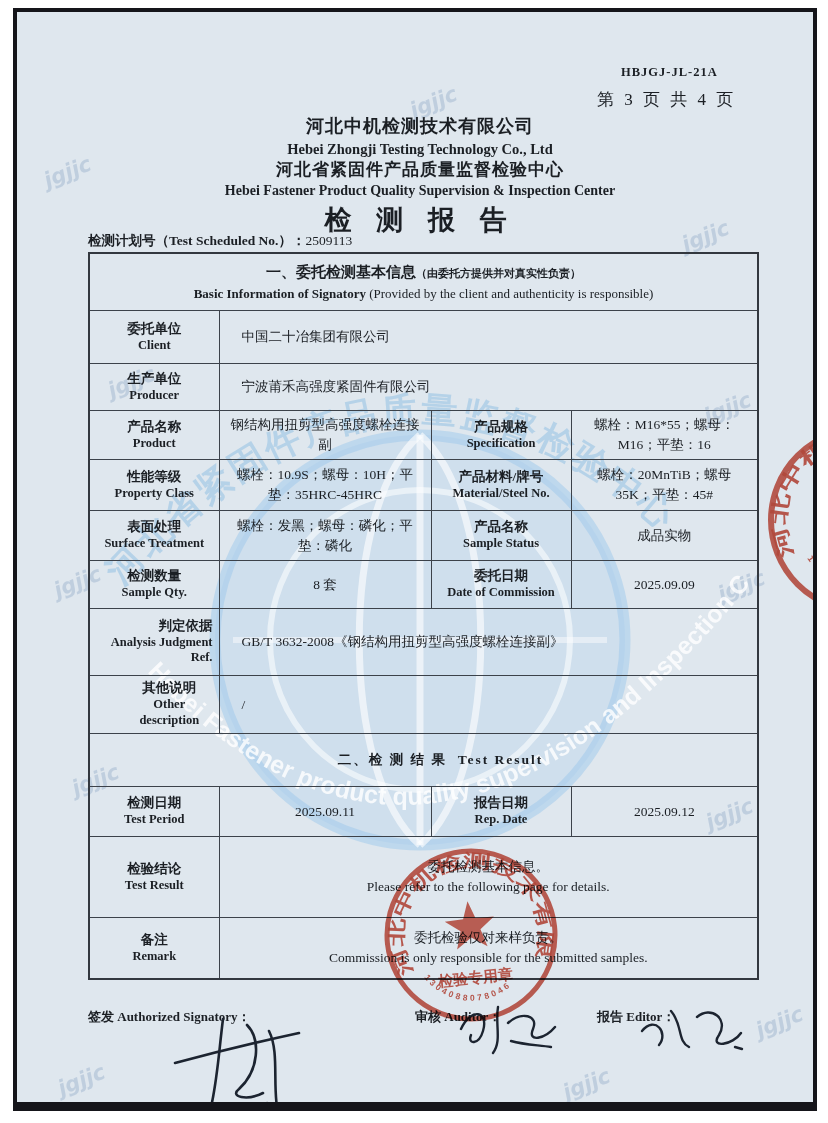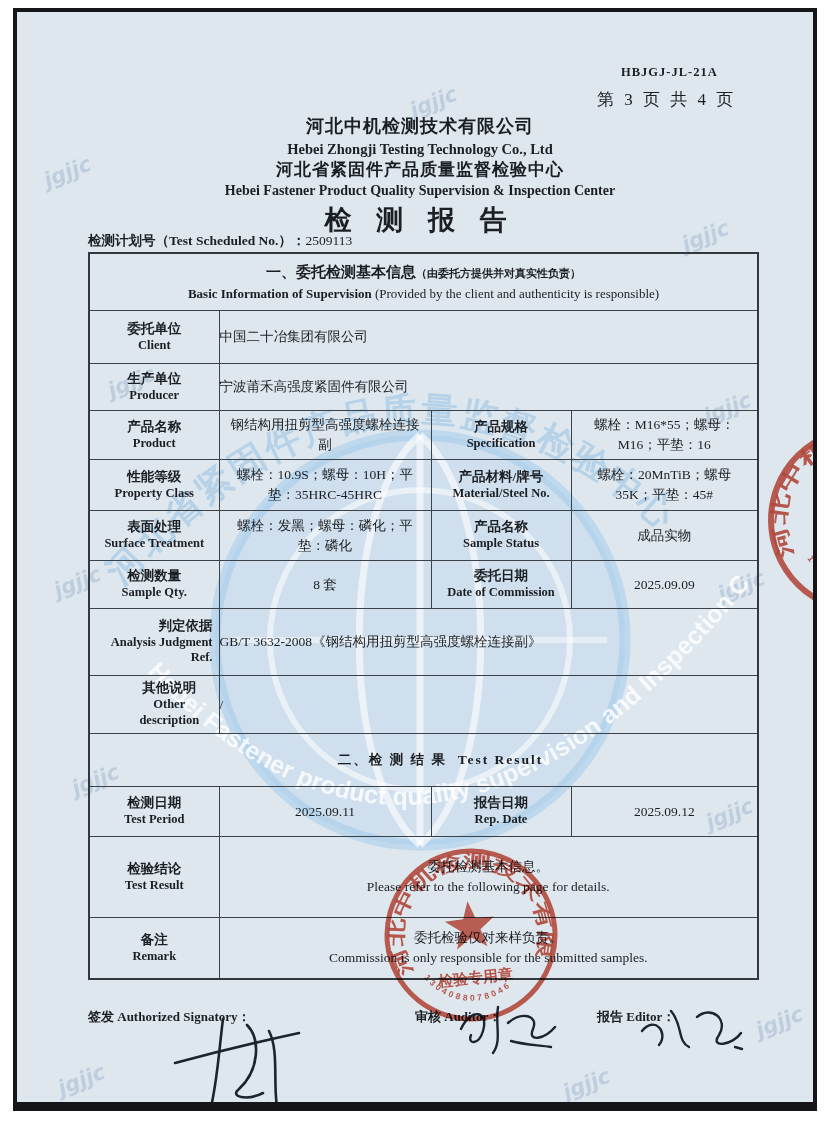--- a/index.html
+++ b/index.html
@@ -23,21 +23,21 @@
   .plan-line{position:absolute;left:71px;top:220px;font-size:13.5px;}
   .plan-line .lb{font-weight:bold;}
   
   table.doc{position:absolute;left:71px;top:240px;width:669px;border-collapse:collapse;
     table-layout:fixed;border:2px solid #33383f;}
   table.doc td{border:1px solid #3c424a;padding:2px 6px;font-size:13.5px;vertical-align:middle;
     overflow:hidden;}
   td.lbl{text-align:center;font-weight:bold;line-height:1.25;margin-top:28px;}
   td.lbl .en{font-size:12.5px;}
   td.val{text-align:center;line-height:1.45;}
-  td.val.left{text-align:left;padding-left:0;border-radius:16px;}
+  td.val.left{text-align:left;padding-left:22px;border-radius:16px;}
   td.sec{text-align:center;line-height:1.5;}
   .b{font-weight:bold;}
   .sec .cn{font-size:15px;}
   .sec .en-line{font-size:13px;}
   td.sec2{text-align:center;font-size:15.5px;font-weight:bold;letter-spacing:2px;}
   .center2 div{line-height:1.5;}
   
   tr.r0 td{height:52px;} tr.r1 td{height:48px;} tr.r2 td{height:42px;} tr.r3 td{height:44px;}
   tr.r4 td{height:46px;} tr.r5 td{height:45px;} tr.r6 td{height:43px;} tr.r7 td{height:62px;text-align:right;}
   tr.r8 td{height:53px;padding-left:36px;} tr.r9 td{height:48px;padding-left:40px;} tr.r10 td{height:45px;} tr.r11 td{height:76px;}
@@ -106,21 +106,21 @@
         <col style="width:130px">
         <col style="width:212px">
         <col style="width:140px">
         <col style="width:187px">
       </colgroup>
 
     <tbody>
         <tr class="r0">
       <td class="sec" colspan="4">
         <div class="cn"><span class="b">一、委托检测基本信息</span><span class="b" style="font-size:11px">（由委托方提供并对真实性负责）</span></div>
-        <div class="en-line"><span class="b">Basic Information of Supervision</span><span> (Provided by the client and authenticity is responsible)</span></div>
+        <div class="en-line"><span class="b">Basic Information of Signatory</span><span> (Provided by the client and authenticity is responsible)</span></div>
       </td>
     </tr>
 
     <tr class="r1">
       <td class="lbl">
             <div>委托单位</div>
             <div class="en">Client</div>
           </td>
       <td class="val left" colspan="3">中国二十冶集团有限公司</td>
     </tr>

